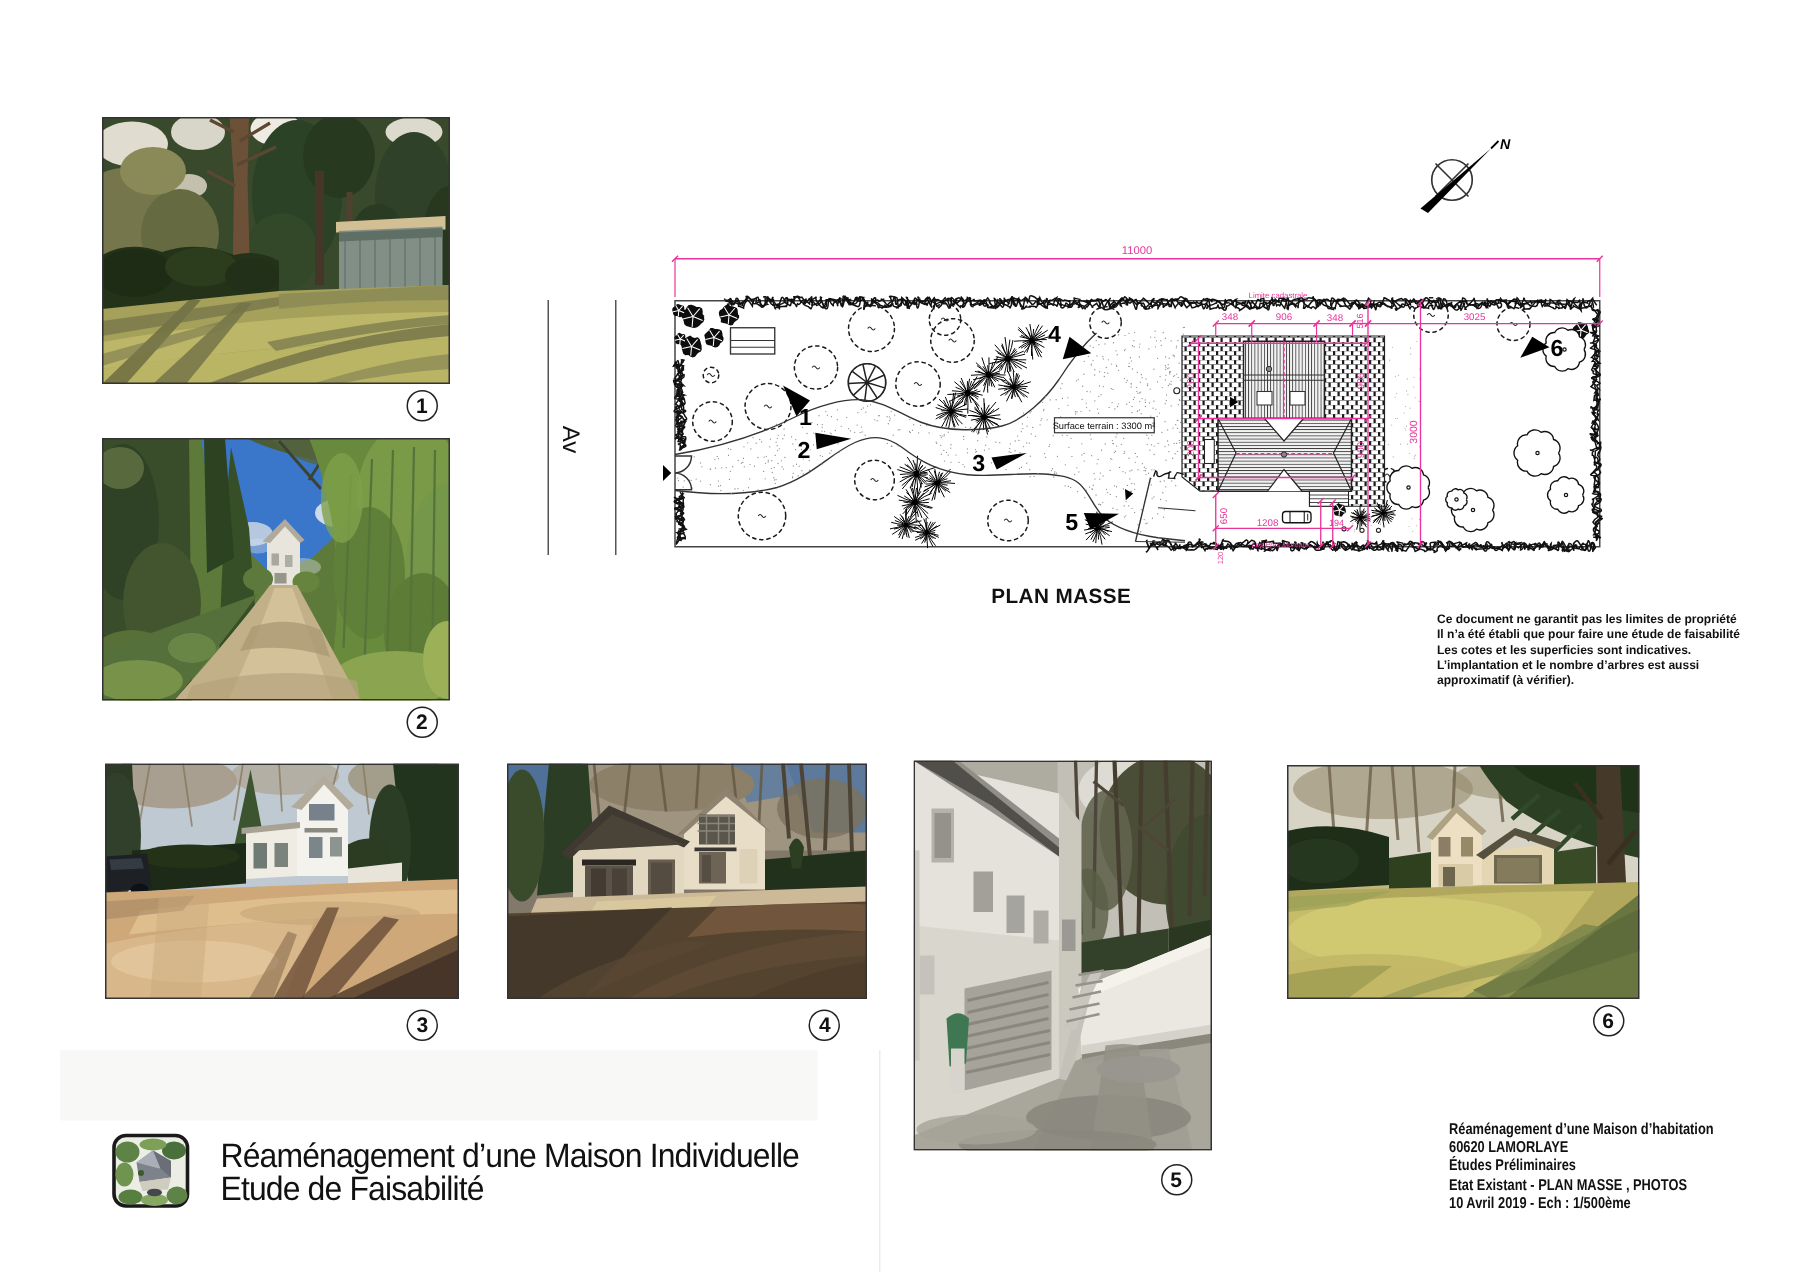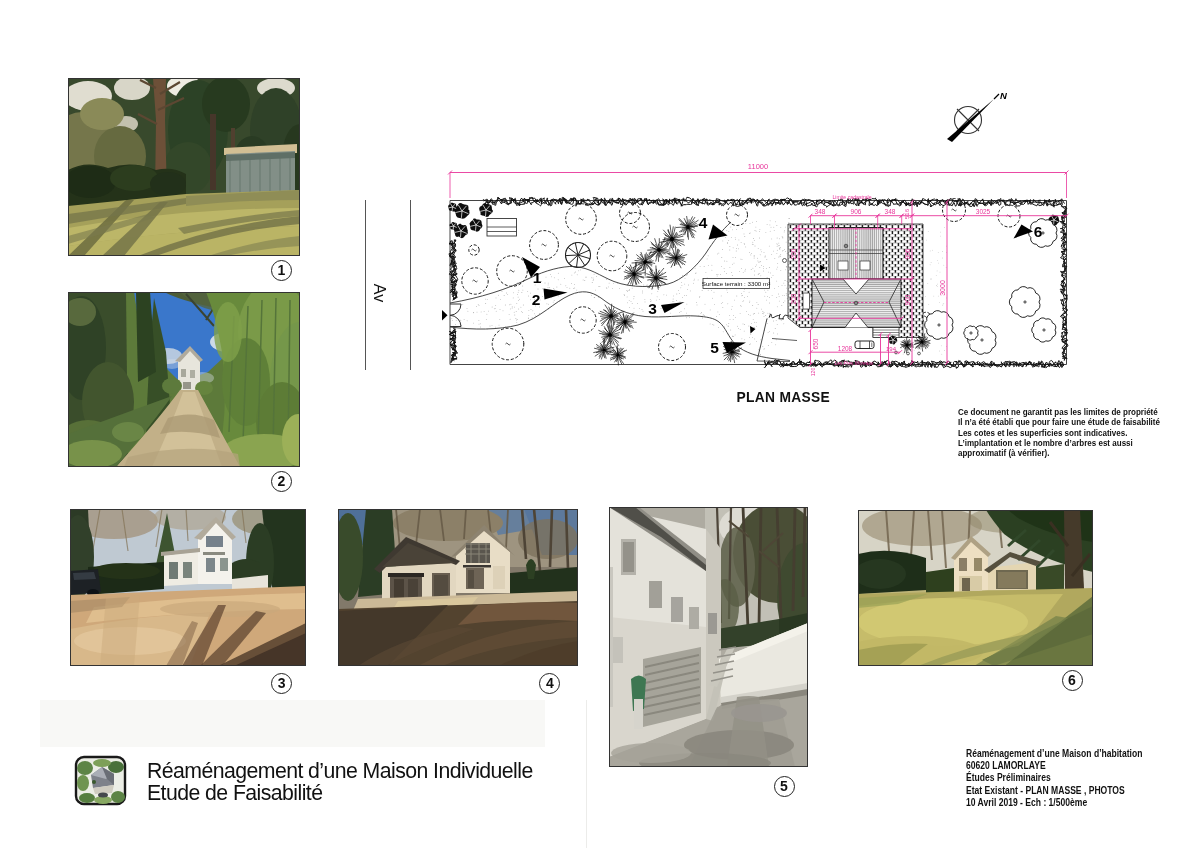--- a/index.html
+++ b/index.html
@@ -1346,21 +1346,21 @@
     </g>
     <g>
       <path d="M1013.5,238.5 L1021.5,224.5 L1033,231.5 Z" fill="#000"></path>
       <text x="1038" y="237" font-size="15.5" font-weight="bold" fill="#000" text-anchor="middle">6</text>
     </g>
     <g>
       <path d="M750,326 L755.5,329 L750.5,333.5 Z" fill="#000"></path>
     </g>
   </svg>
 
-<div class="t" style="left:585px;top:389.5px;width:245px;text-align:right;font-size:13.8px;font-weight:bold;letter-spacing:0.3px">PLAN MASSE</div>
+<div class="t" style="left:585px;top:389.5px;width:245px;text-align:center;font-size:13.8px;font-weight:bold;letter-spacing:0.3px">PLAN MASSE</div>
 
 <div class="t" style="left:958px;top:408px;width:230px;font-size:8.2px;font-weight:bold;line-height:10.3px;transform:scaleX(0.98);transform-origin:0 0">Ce document ne garantit pas les limites de propriété<br>Il n’a été établi que pour faire une étude de faisabilité<br>Les cotes et les superficies sont indicatives.<br>L’implantation et le nombre d’arbres est aussi<br>approximatif (à vérifier).</div>
 
 <div style="position:absolute;left:40px;top:700px;width:505px;height:47px;background:#f8f8f6"></div>
 <div style="position:absolute;left:586px;top:700px;width:1px;height:148px;background:#ececea"></div>
 
 <svg style="position:absolute;left:74px;top:755px" width="53" height="51" viewBox="0 0 53 51" xmlns="http://www.w3.org/2000/svg">
     <rect x="2" y="2" width="49" height="47" rx="8" fill="#eceee6" stroke="#1a1a1a" stroke-width="2.4"></rect>
     <ellipse cx="11" cy="13" rx="8" ry="7" fill="#5d8446"></ellipse>
     <ellipse cx="9" cy="28" rx="6" ry="8" fill="#6f9450"></ellipse>

